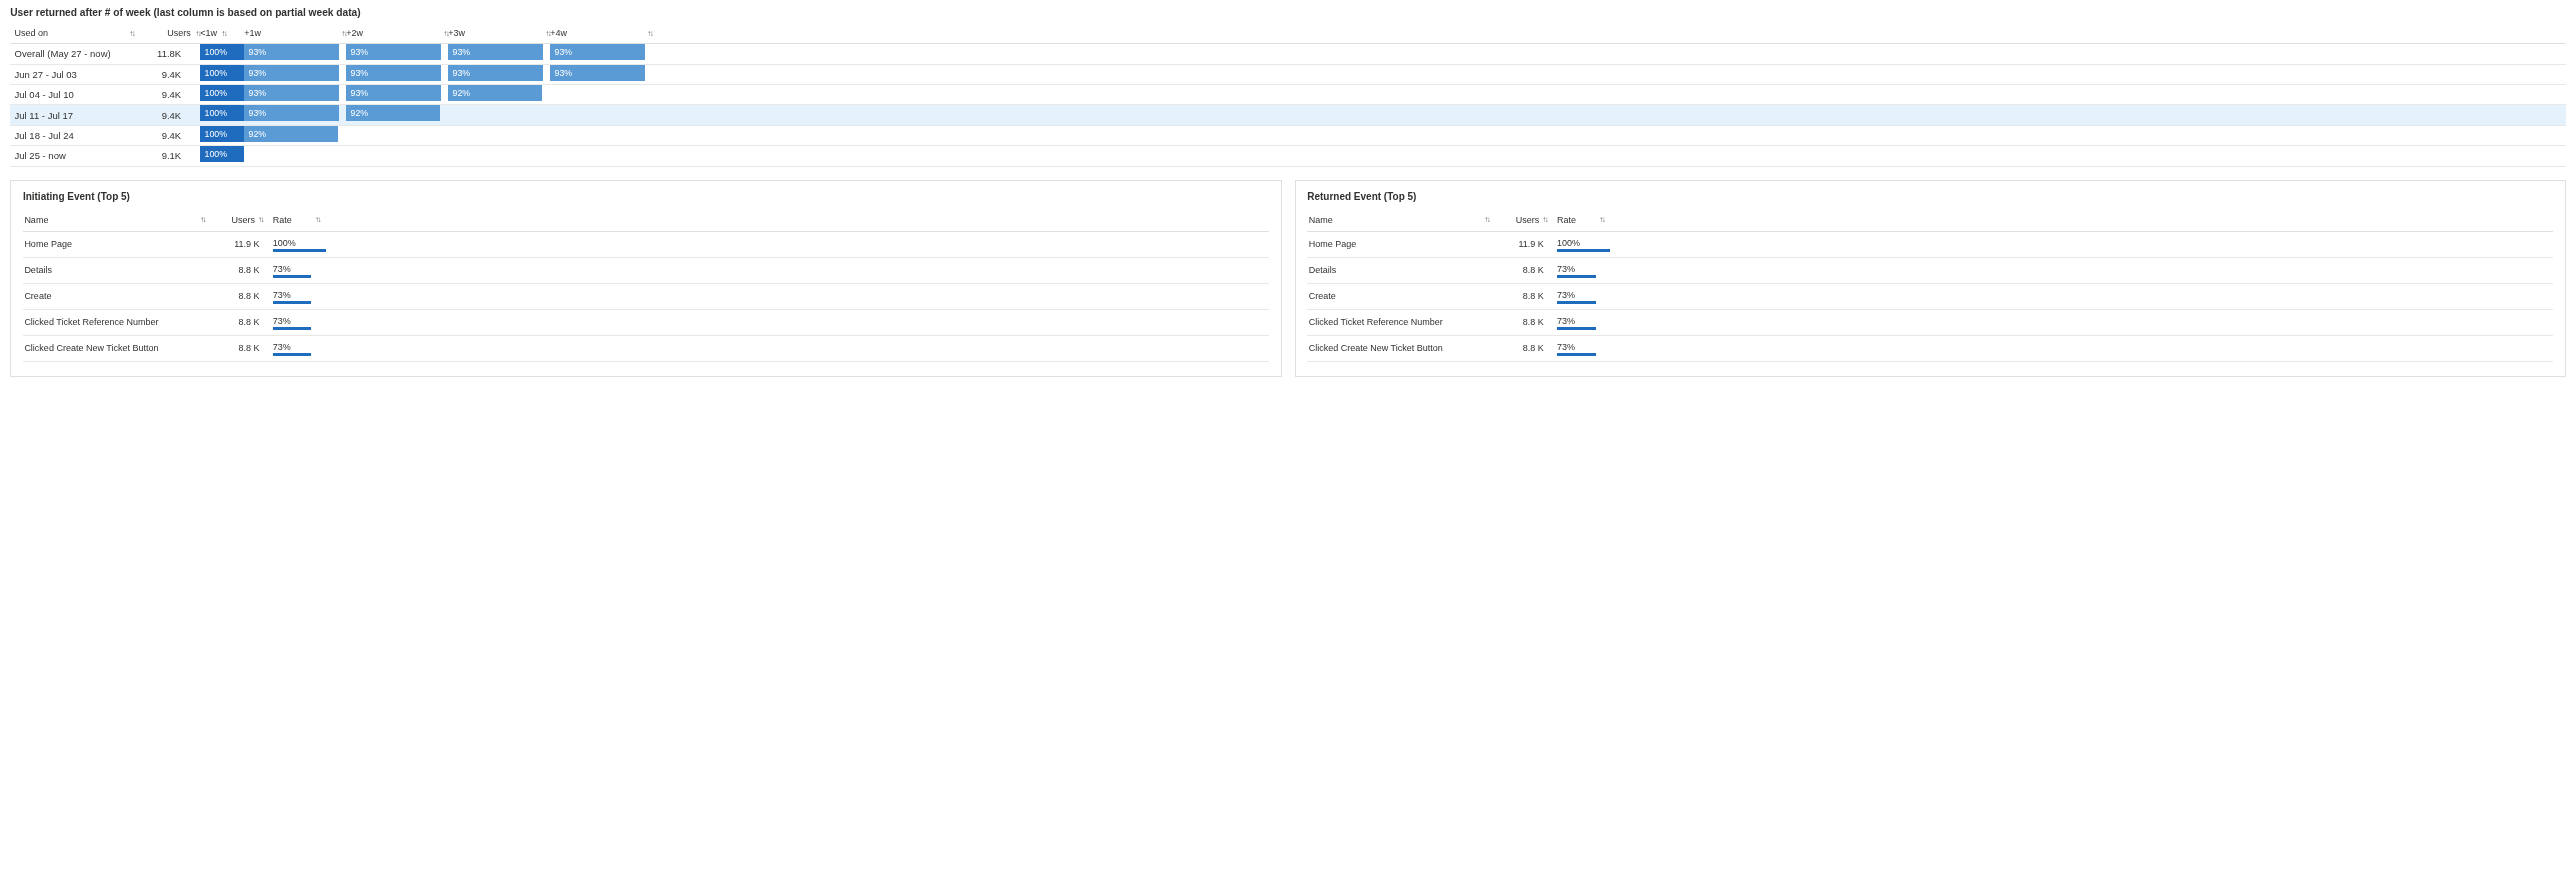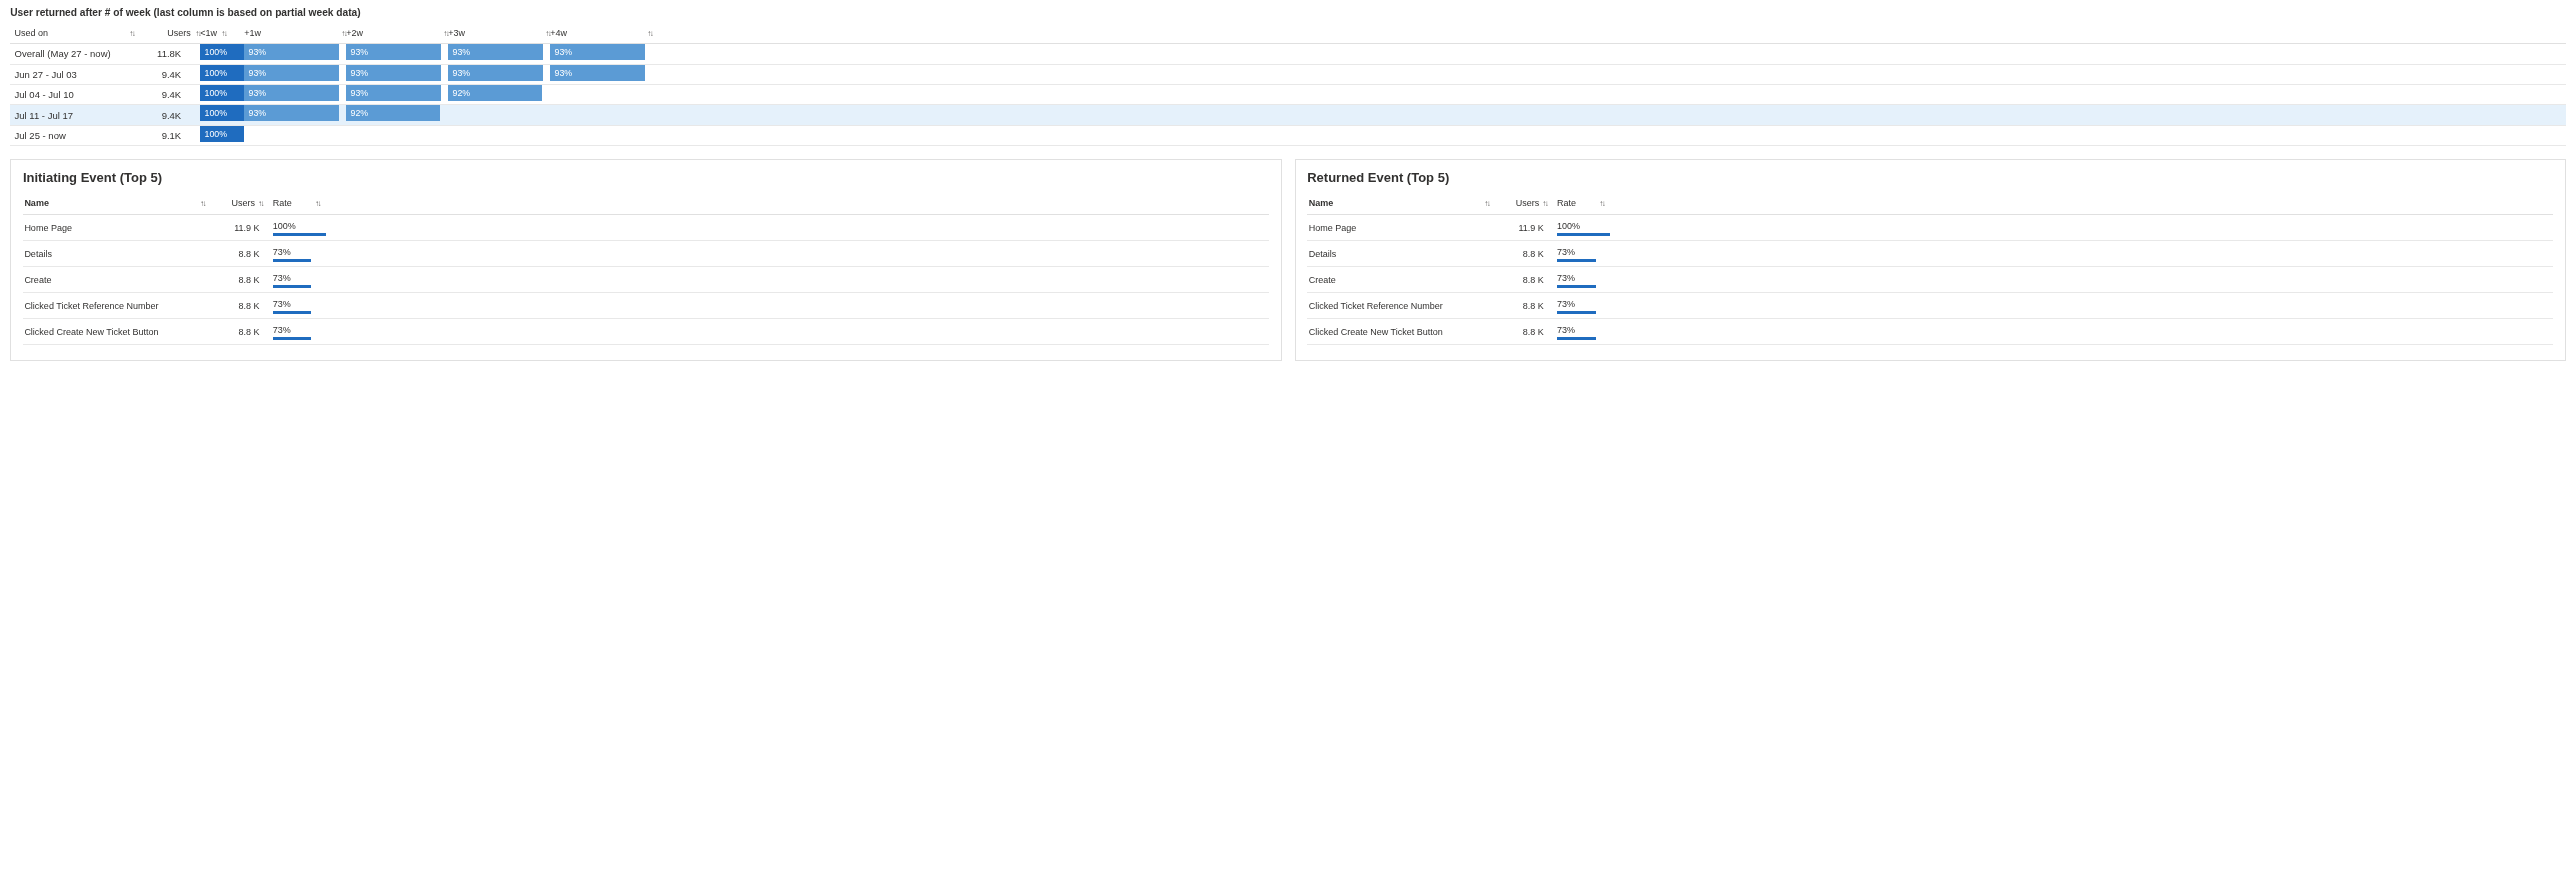--- a/index.html
+++ b/index.html
@@ -79,37 +79,37 @@
     display: flex;
     gap: 13px;
   }
   .card {
     flex: 1;
     border: 0.7px solid #e0e0e0;
     padding: 10.2px 11.7px 14.6px 11.7px;
   }
   .card-title {
     font-weight: 600;
-    font-size: 13px;
+    font-size: 10px;
     margin-bottom: 7.3px;
   }
   .ev-table {
     width: 100%;
     border-collapse: collapse;
     table-layout: fixed;
   }
   .ev-table th {
     border-bottom: 0.7px solid #e0e0e0;
     font-weight: 400;
     font-size: 9px;
     text-align: left;
     height: 22px;
     vertical-align: middle;
   }
-  .ev-table thead th.ev-name  { width: 183px; padding-left: 1.5px; font-weight: bold;}
+  .ev-table thead th.ev-name  { width: 183px; padding-left: 1.5px;}
   .ev-table thead th.ev-users { width: 58px; text-align: right; }
   .ev-table thead th.ev-rate  { width: auto; padding-left: 8.8px;}
   .ev-table tbody tr { border-bottom: 0.7px solid #e8e8e8; height: 26px; }
   .ev-table td { vertical-align: middle; font-size: 9px; }
   .ev-table td.ev-name  { padding-left: 1.5px; }
   .ev-table td.ev-users { text-align: right; padding-right: 4.4px; }
   .ev-table td.ev-rate  { padding-left: 8.8px; }
   .rate-wrap {
     position: relative;
     display: inline-block;
@@ -258,20 +258,34 @@
           <div class="bar-cell"><div class="bar" style="width: 93%;">93%</div></div>
         </td>
         <td class="col-week">
           <div class="bar-cell"><div class="bar" style="width: 92%;">92%</div></div>
         </td>
         <td class="col-week"></td>
         <td class="col-week"></td>
         <td class="col-filler"></td>
       </tr>
       <tr>
+        <td class="col-usedon">Jul 18 - Jul 24</td>
+        <td class="col-users">9.4K</td>
+        <td class="col-lt1w">
+          <div class="bar-cell"><div class="bar dark" style="width: 100%;">100%</div></div>
+        </td>
+        <td class="col-week">
+          <div class="bar-cell"><div class="bar" style="width: 92%;">92%</div></div>
+        </td>
+        <td class="col-week"></td>
+        <td class="col-week"></td>
+        <td class="col-week"></td>
+        <td class="col-filler"></td>
+      </tr>
+      <tr>
         <td class="col-usedon">Jul 25 - now</td>
         <td class="col-users">9.1K</td>
         <td class="col-lt1w">
           <div class="bar-cell"><div class="bar dark" style="width: 100%;">100%</div></div>
         </td>
         <td class="col-week"></td>
         <td class="col-week"></td>
         <td class="col-week"></td>
         <td class="col-week"></td>
         <td class="col-filler"></td>

